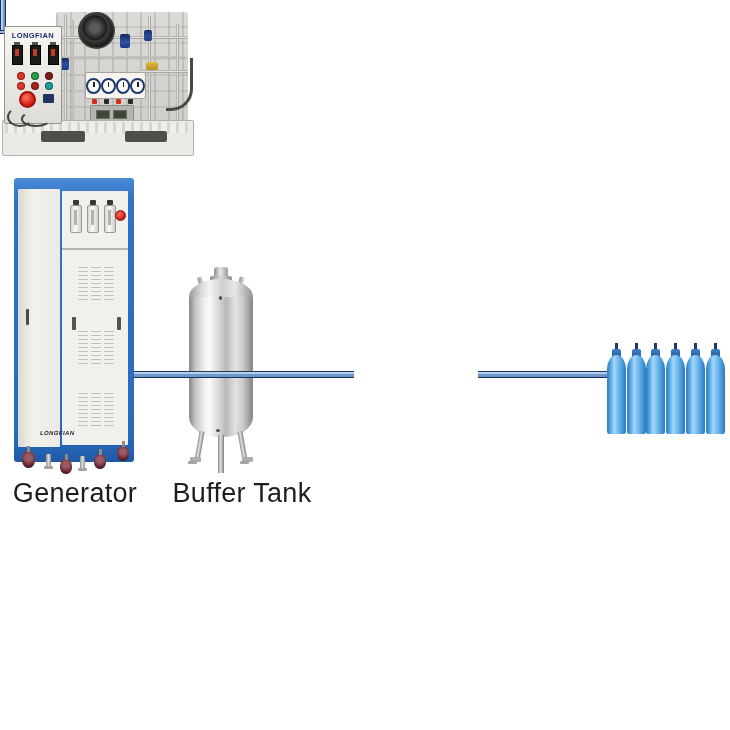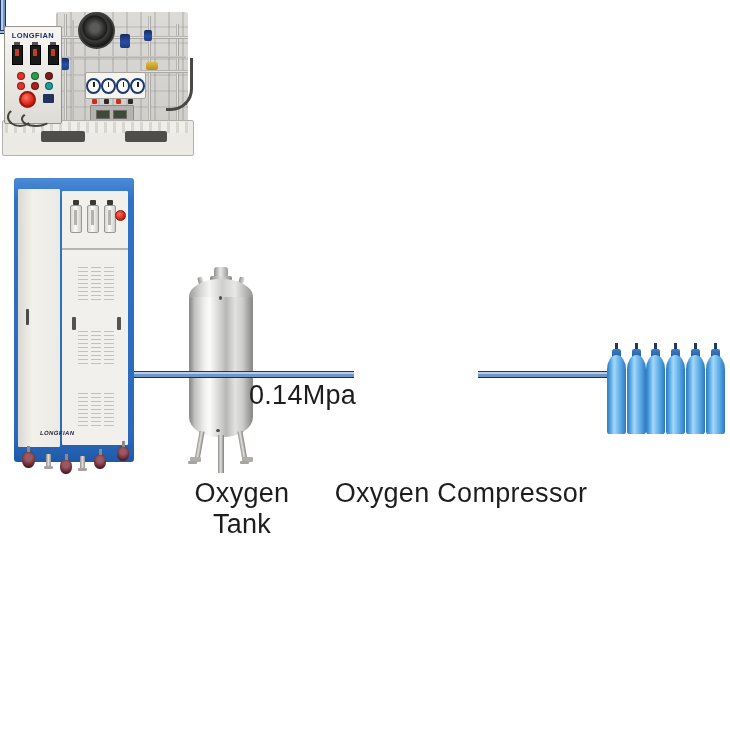--- a/index.html
+++ b/index.html
@@ -249,19 +249,18 @@
         <div class="cylbody"></div>
       </div>
       <div class="cyl" style="left: 98.5px;">
         <div class="stub"></div>
         <div class="valve"></div>
         <div class="cylbody"></div>
       </div>
     </div>
 
   <div class="caption" style="left:0;top:478px;width:150px">
-  </div>
-  <div class="caption" style="left:166px;top:478px;width:152px">Oxygen Tank</div>
+    <div>Generator</div>
+  </div>
+  <div class="caption" style="left:166px;top:478px;width:152px">Buffer Tank</div>
   <div class="caption" style="left:330px;top:478px;width:262px">
-    <div>Oxygen Compressor</div>
-  </div>
-  <div class="pressure" style="left:249px;top:380px">0.14Mpa</div>
+  </div>
 </div>
 
 </body></html>

